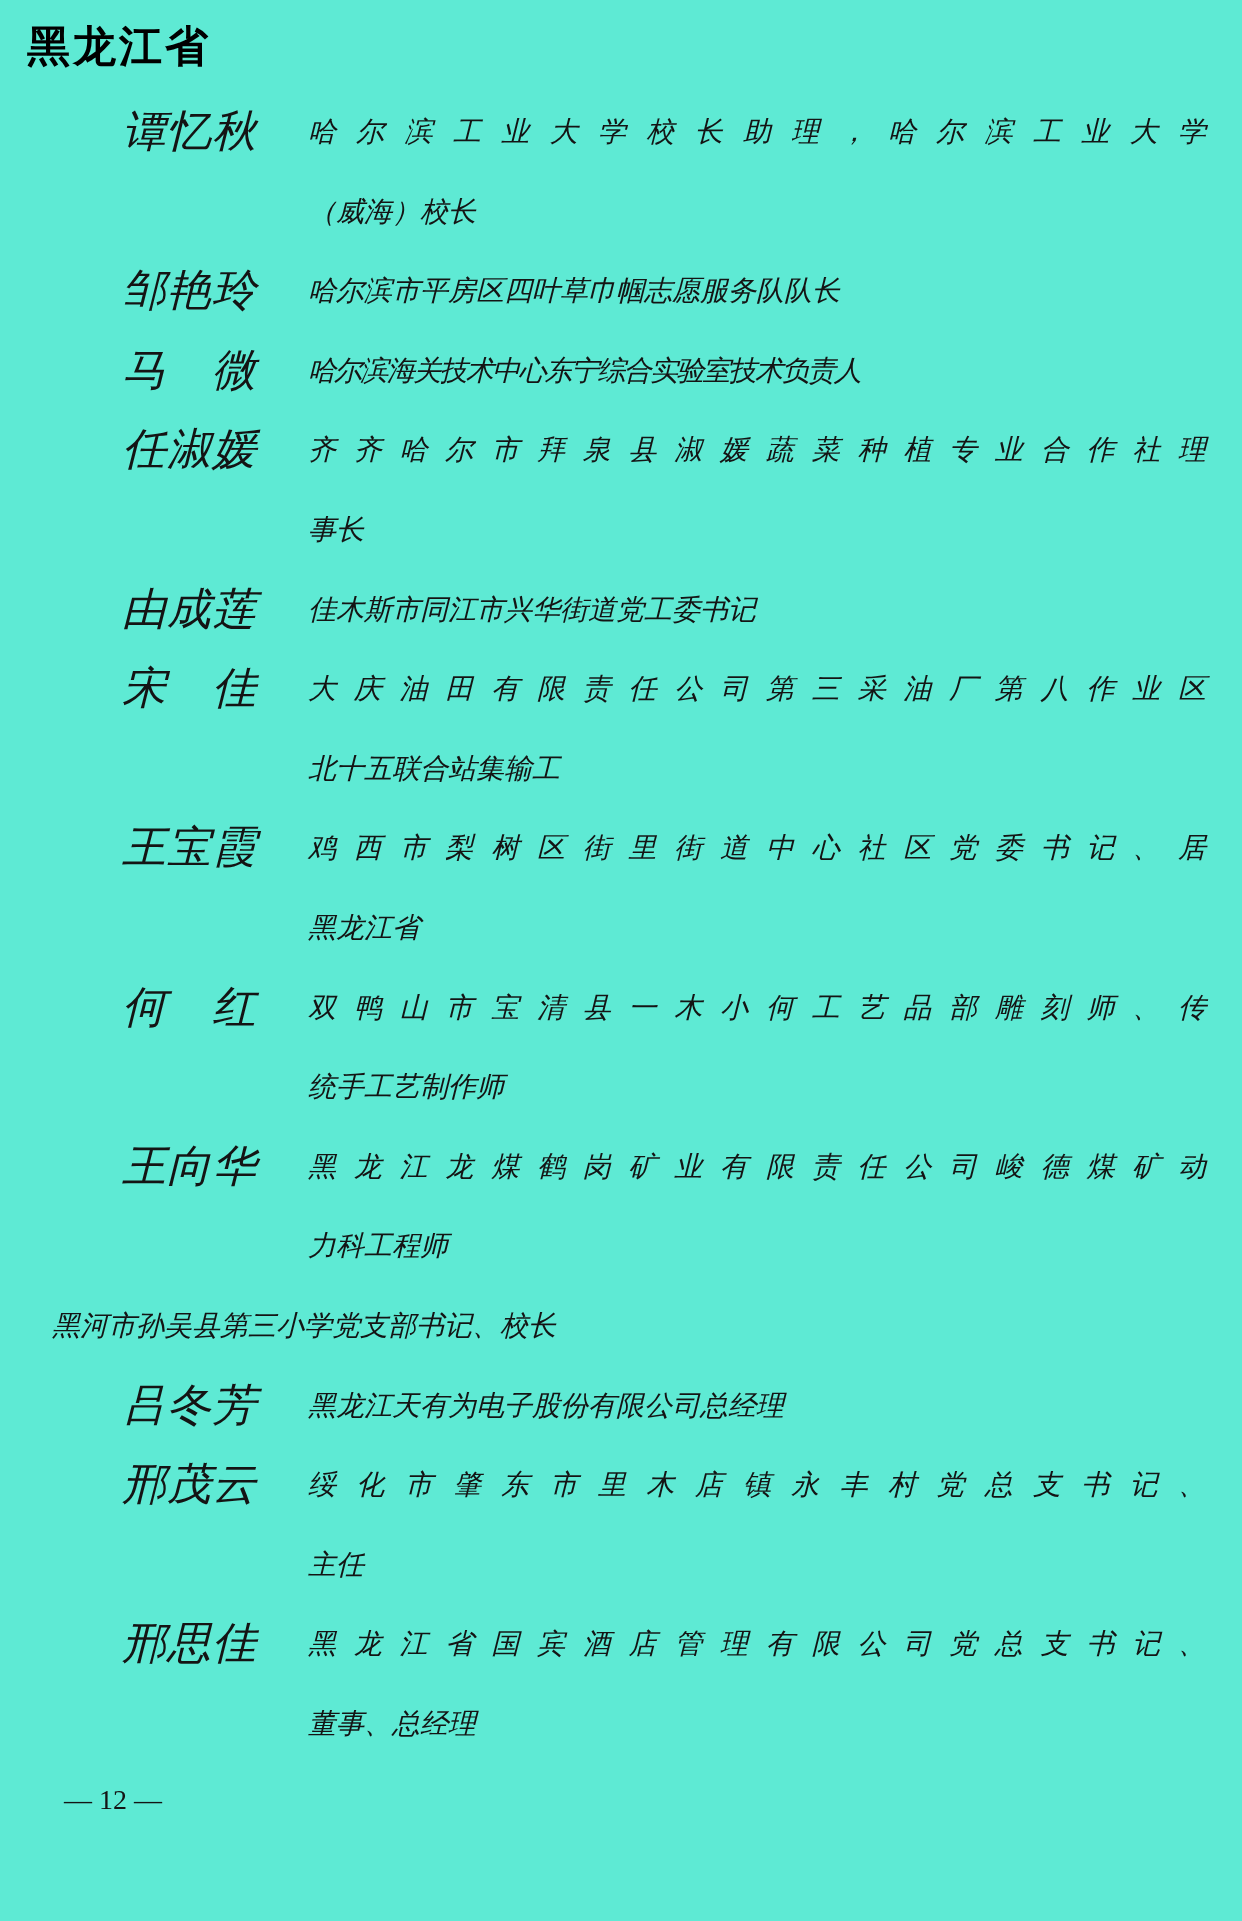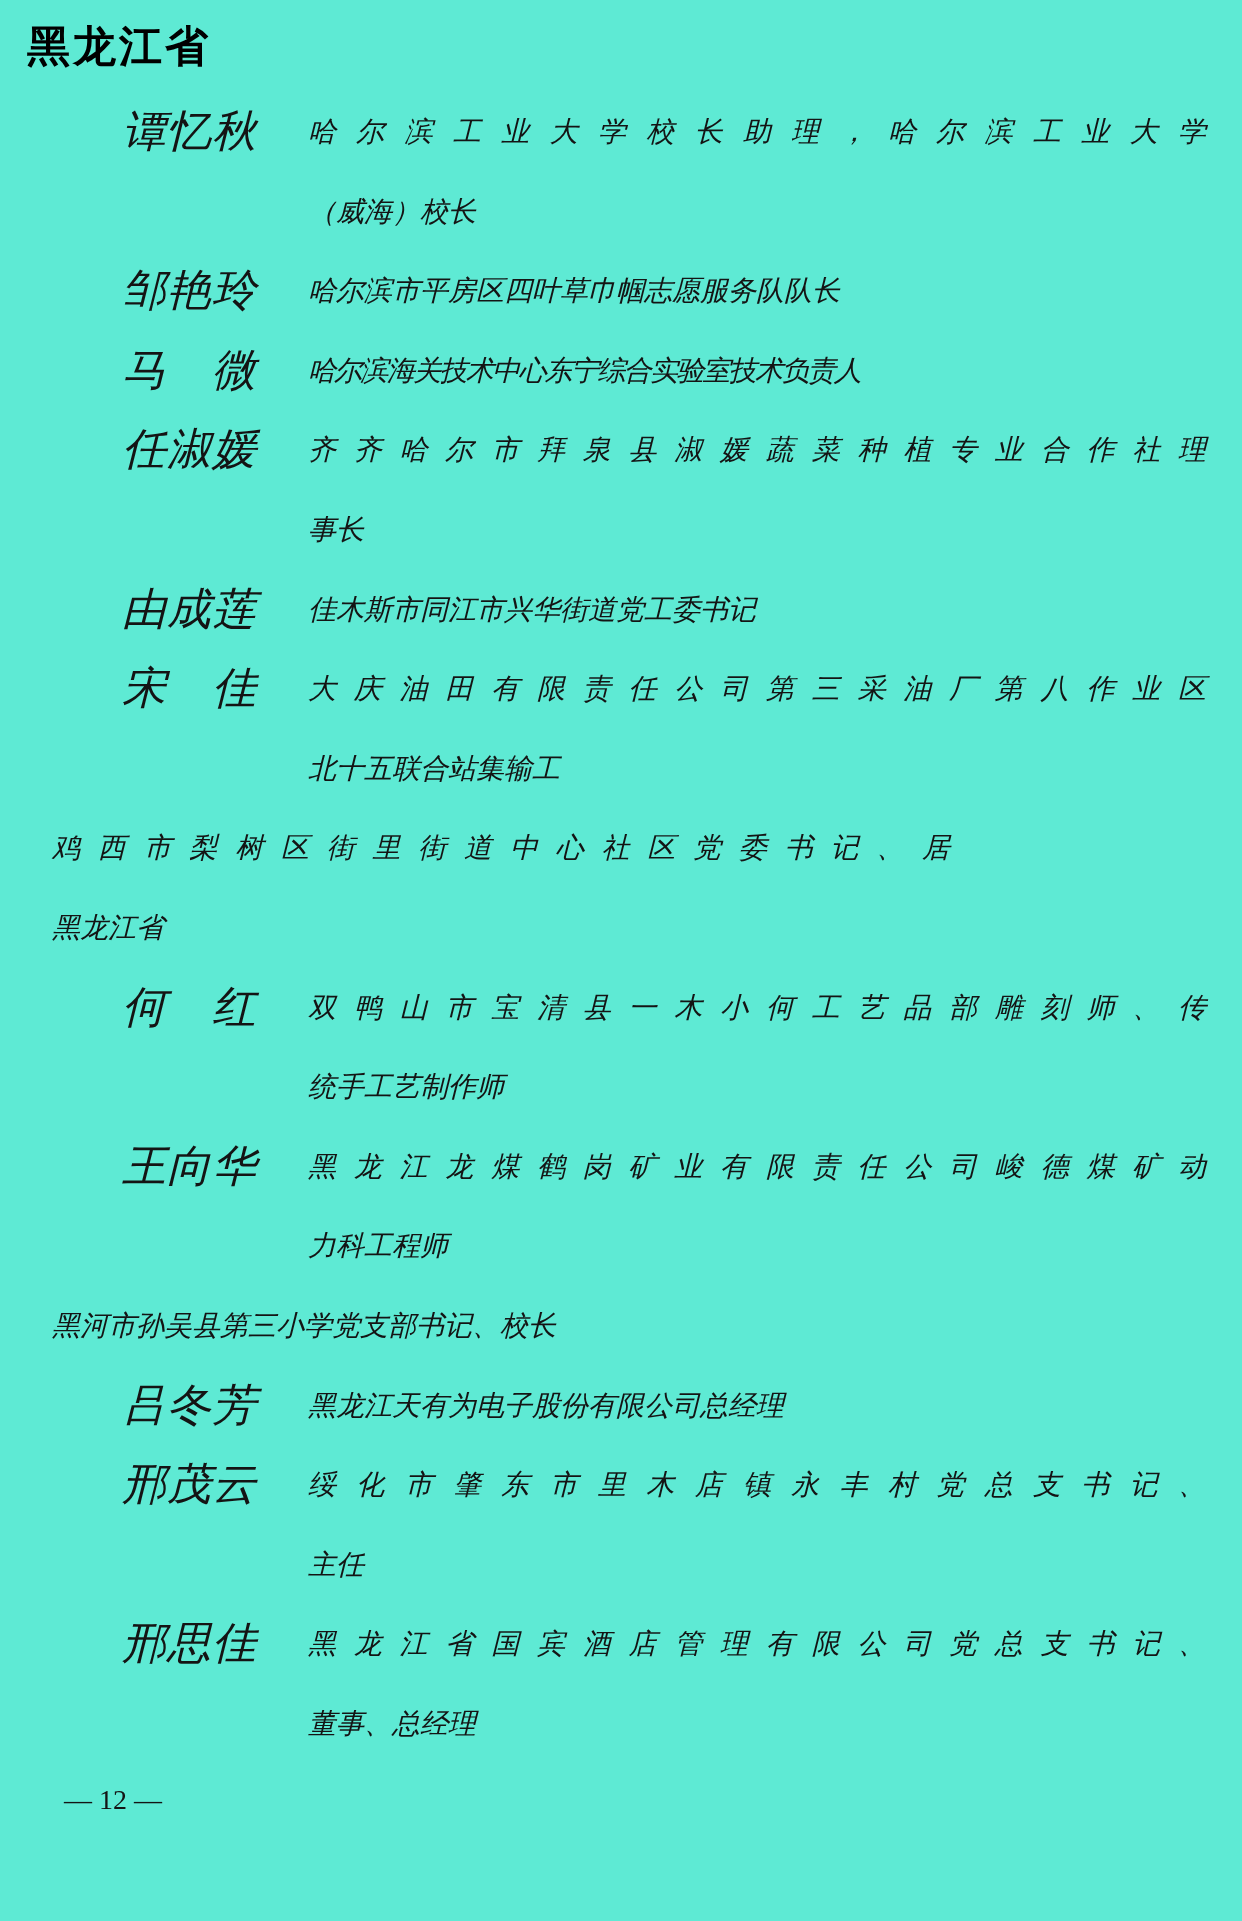--- a/index.html
+++ b/index.html
@@ -103,20 +103,21 @@
         </div>
       </div>
       <div class="entry">
         <div class="name">宋　佳</div>
         <div class="desc">
           <div class="desc-line full">大庆油田有限责任公司第三采油厂第八作业区</div>
           <div class="desc-line">北十五联合站集输工</div>
         </div>
       </div>
       <div class="entry">
+        <div class="name">王宝霞</div>
         <div class="desc">
           <div class="desc-line full">鸡西市梨树区街里街道中心社区党委书记、居</div>
           <div class="desc-line">黑龙江省</div>
         </div>
       </div>
       <div class="entry">
         <div class="name">何　红</div>
         <div class="desc">
           <div class="desc-line full">双鸭山市宝清县一木小何工艺品部雕刻师、传</div>
           <div class="desc-line">统手工艺制作师</div>

